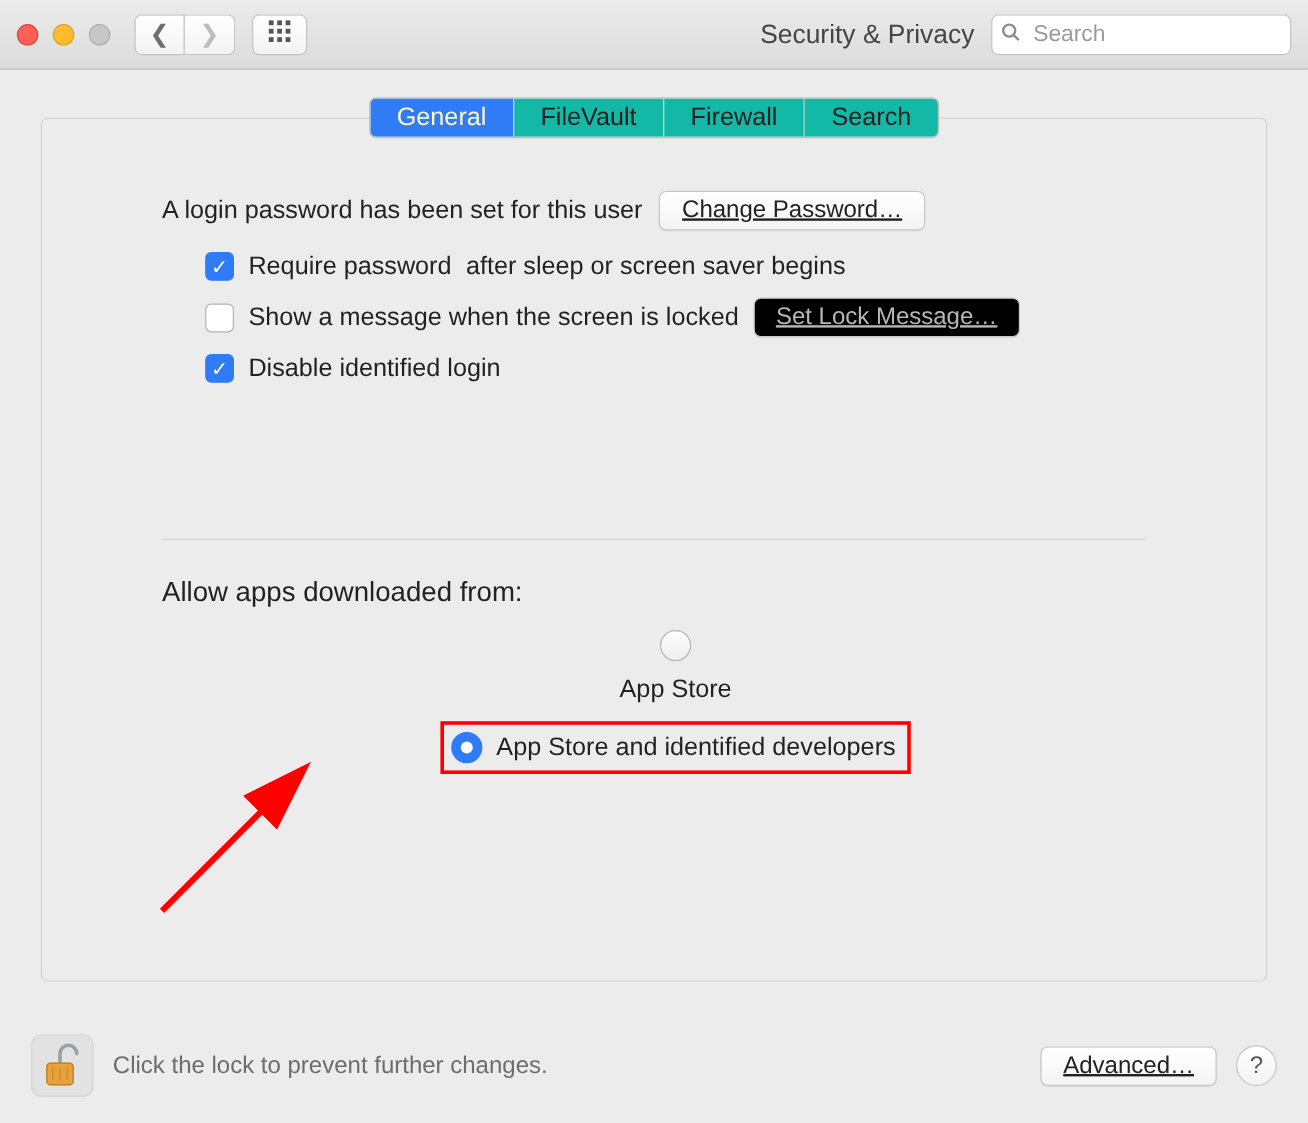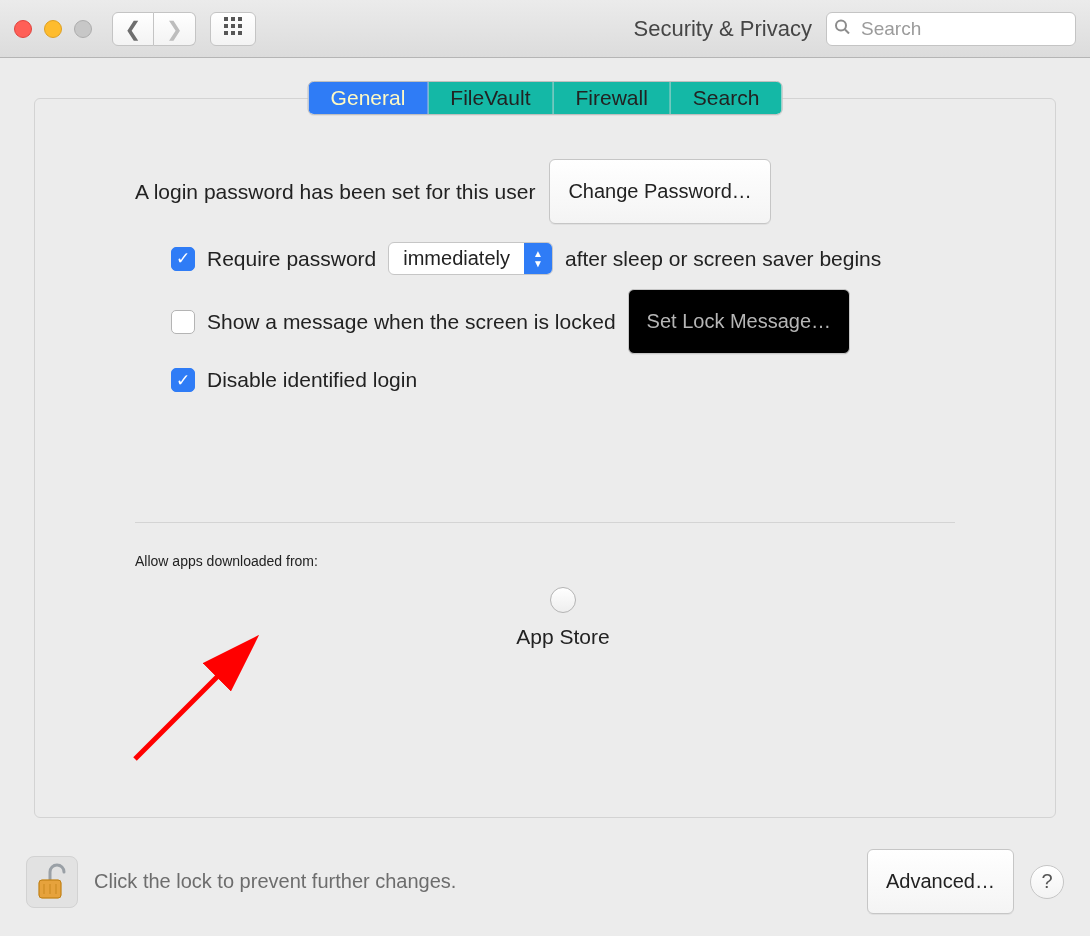--- a/index.html
+++ b/index.html
@@ -112,24 +112,25 @@
   }
 
   .panel-body { padding: 60px 100px 0 100px; }
 
   .row { display:flex; align-items:center; gap:14px; margin-bottom:18px; flex-wrap:wrap; }
 
   .mac-btn {
     background:linear-gradient(#ffffff,#f4f4f4);
     border:1px solid #c6c6c6;
     border-radius:6px;
-    padding:20px 18px;
+    padding:4px 18px;
     font-size:20px;
     color:#222;
     box-shadow:0 1px 0 rgba(0,0,0,0.05);
+    text-decoration:underline;
   }
   .mac-btn.disabled { color:#b6b6b6; background:#000000;text-align:right; }
 
   .checkbox-row { display:flex; align-items:center; gap:12px; margin-left:36px; margin-bottom:14px; flex-wrap:wrap;}
   .checkbox {
     width:24px; height:24px; border-radius:5px; border:1px solid #b4b4b4;
     background:#fff; display:flex; align-items:center; justify-content:center;
     font-size:17px; color:#fff; flex:0 0 auto;
   }
   .checkbox.checked { background:#2f7cf6; border-color:#2f7cf6; }
@@ -141,21 +142,21 @@
   }
   .select-label { padding:4px 14px; font-size:20px; }
   .select-arrows {
     width:28px; background:#2f7cf6; color:#fff;
     display:flex; flex-direction:column; align-items:center; justify-content:center;
     font-size:10px; line-height:10px;
   }
 
   .divider { height:1px; background:#d4d4d4; margin: 130px 0 30px; }
 
-  .section-label { font-size:14px; margin:0 0 18px 0; }
+  .section-label { font-size:23px; margin:0 0 18px 0; }
 
   .radio-row { display:flex; align-items:center; gap:12px; margin-left:36px; margin-bottom:14px;flex-direction:column; }
   .radio {
     width:26px; height:26px; border-radius:50%;
     border:1px solid #b4b4b4; background:linear-gradient(#fff,#eee);
     display:flex; align-items:center; justify-content:center; flex:0 0 auto;
   }
   .radio.checked { background:#2f7cf6; border-color:#2f7cf6; }
   .radio.checked::after { content:""; width:10px; height:10px; border-radius:50%; background:#fff; }
 
@@ -254,27 +255,20 @@
       <div class="row">
         <span>A login password has been set for this user</span>
         <button class="mac-btn">Change Password…</button>
       </div>
 
       <div class="checkbox-row">
         <div class="checkbox checked">
           <span>✓</span>
         </div>
         <span>Require password</span>
-        <div class="select-wrap">
-          <span class="select-label">immediately</span>
-          <span class="select-arrows">
-            <span>▲</span>
-              <span>▼</span>
-          </span>
-        </div>
         <span>after sleep or screen saver begins</span>
       </div>
 
       <div class="checkbox-row">
         <div class="checkbox"></div>
         <span>Show a message when the screen is locked</span>
         <button class="mac-btn disabled">Set Lock Message…</button>
       </div>
 
       <div class="checkbox-row">
@@ -286,20 +280,26 @@
 
       <div class="divider"></div>
 
       <div class="section-label">Allow apps downloaded from:</div>
 
       <div class="radio-row">
         <div class="radio"></div>
         <span>App Store</span>
       </div>
 
+      <div class="radio-row">
+        <div class="highlight-box">
+          <div class="radio checked"></div>
+          <span>App Store and identified developers</span>
+        </div>
+      </div>
 
     </div>
 
     <svg class="annotation-arrow" style="left:90px; top:530px;" width="160" height="140" viewBox="0 0 160 140">
       <defs>
         <marker id="arrhead" markerWidth="12" markerHeight="12" refX="8" refY="4" orient="auto">
           <polygon points="0 0, 12 4, 0 8" fill="#ff0000"></polygon>
         </marker>
       </defs>
       <line x1="10" y1="130" x2="120" y2="20" stroke="#ff0000" stroke-width="5" marker-end="url(#arrhead)"></line>

